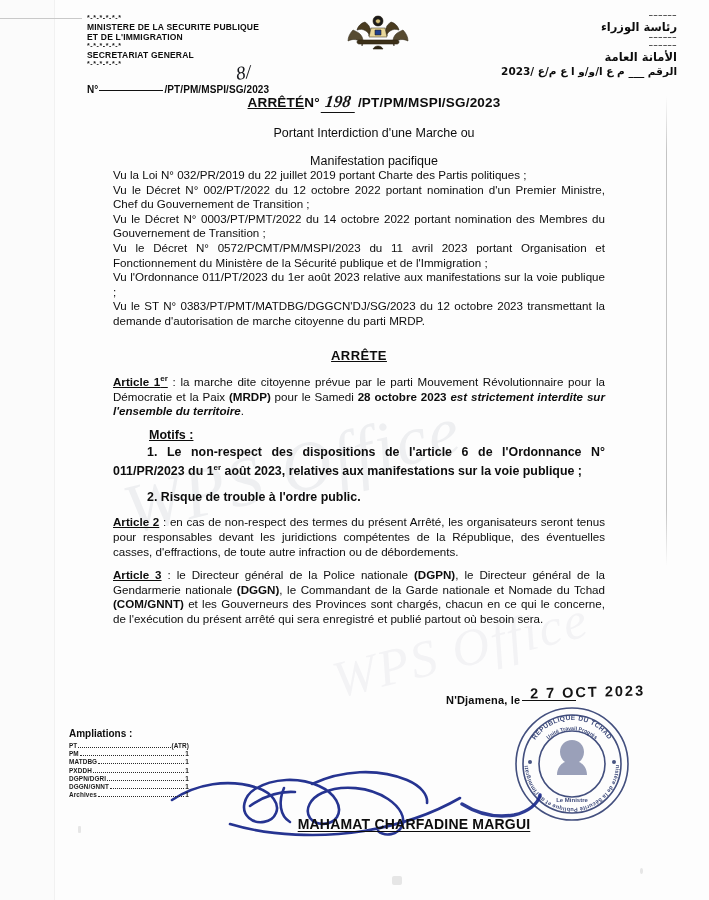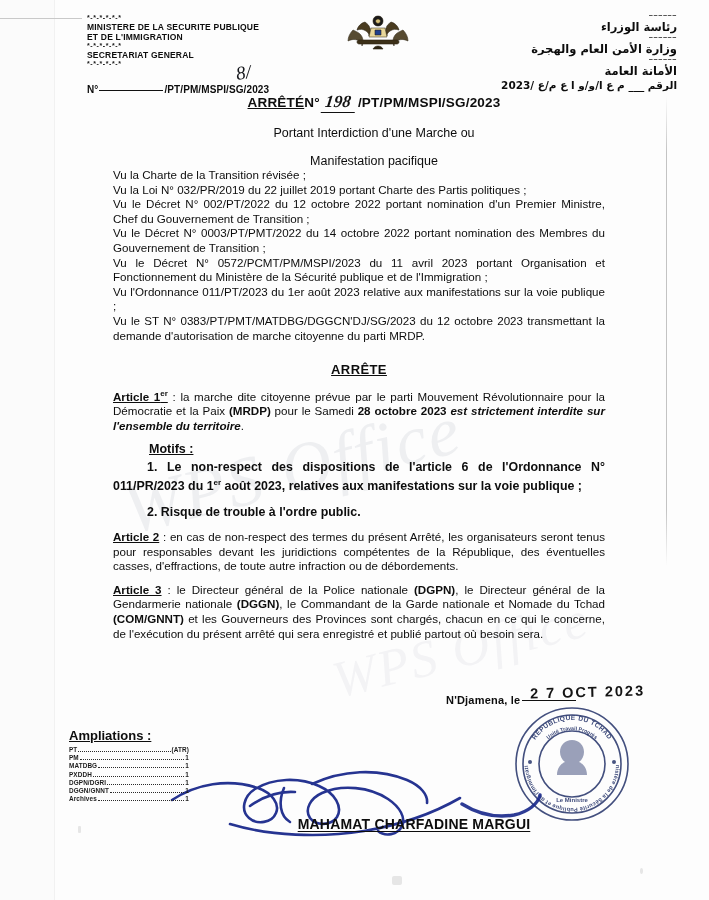--- a/index.html
+++ b/index.html
@@ -114,21 +114,21 @@
     font-size:12.3px;font-weight:bold;
   }
   .sig-name{
     position:absolute;left:200px;top:128px;width:320px;text-align:center;
     font-size:14px;font-weight:bold;letter-spacing:.2px;
     text-decoration:underline;text-underline-offset:2px;
   }
 
   
   .amp{position:absolute;left:69px;top:728px;width:120px;}
-  .amp-head{font-size:13px;font-weight:bold;text-decoration:underline;margin-bottom:3px;}
+  .amp-head{font-size:10px;font-weight:bold;margin-bottom:3px;}
   .amp-row{
     display:flex;align-items:baseline;font-size:6.4px;font-weight:bold;
     line-height:8.2px;letter-spacing:.1px;color:#1b1b1b;
   }
   .amp-row .k{white-space:nowrap;}
   .amp-row .dots{
     flex:1;border-bottom:1px dotted #2a2a2a;margin:0 1px 1.5px 1px;height:1px;
   }
   .amp-row .v{white-space:nowrap;}
 
@@ -179,38 +179,36 @@
           <path d="M30 20h6v5h-6z" fill="#1f3f8f"></path>
           <path d="M33 36c-2 0-4 1-5 3h10c-1-2-3-3-5-3z" fill="#2b2312"></path>
         </g>
       </svg>
     </div>
 
     <div class="hdr-right">
       <div class="dotline">~~~~~~</div>
       <div class="ar">رئاسة الوزراء</div>
       <div class="dotline">~~~~~~</div>
-      <div class="ar">وزارة الأمن العام والهجرة</div>
       <div class="dotline">~~~~~~</div>
       <div class="ar">الأمانة العامة</div>
       <div class="ar" style="font-size:10.5px;">الرقم ___ م ع ا/و/و ا ع م/ع /2023</div>
     </div>
   </div>
 
   <div class="title-wrap">
     <div class="t-arrete">
       <span class="u">ARRÊTÉ</span><span>N°</span><span class="t-num">198</span><span>/PT/PM/MSPI/SG/2023</span>
     </div>
     <div class="t-sub">Portant Interdiction d'une Marche ou</div>
     <div class="t-sub">Manifestation pacifique</div>
   </div>
 
   <div class="body">
 
-    <p class="vu">Vu la Charte de la Transition révisée ;</p>
     <p class="vu">Vu la Loi N° 032/PR/2019 du 22 juillet 2019 portant Charte des Partis politiques ;</p>
     <p class="vu">Vu le Décret N° 002/PT/2022 du 12 octobre 2022 portant nomination d'un Premier Ministre, Chef du Gouvernement de Transition ;</p>
     <p class="vu">Vu le Décret N° 0003/PT/PMT/2022 du 14 octobre 2022 portant nomination des Membres du Gouvernement de Transition ;</p>
     <p class="vu">Vu le Décret N° 0572/PCMT/PM/MSPI/2023 du 11 avril 2023 portant Organisation et Fonctionnement du Ministère de la Sécurité publique et de l'Immigration ;</p>
     <p class="vu">Vu l'Ordonnance 011/PT/2023 du 1er août 2023 relative aux manifestations sur la voie publique ;</p>
     <p class="vu">Vu le ST N° 0383/PT/PMT/MATDBG/DGGCN'DJ/SG/2023 du 12 octobre 2023 transmettant la demande d'autorisation de marche citoyenne du parti MRDP.</p>
 
     <div class="arrete-head">ARRÊTE</div>
 
     <p class="art">

